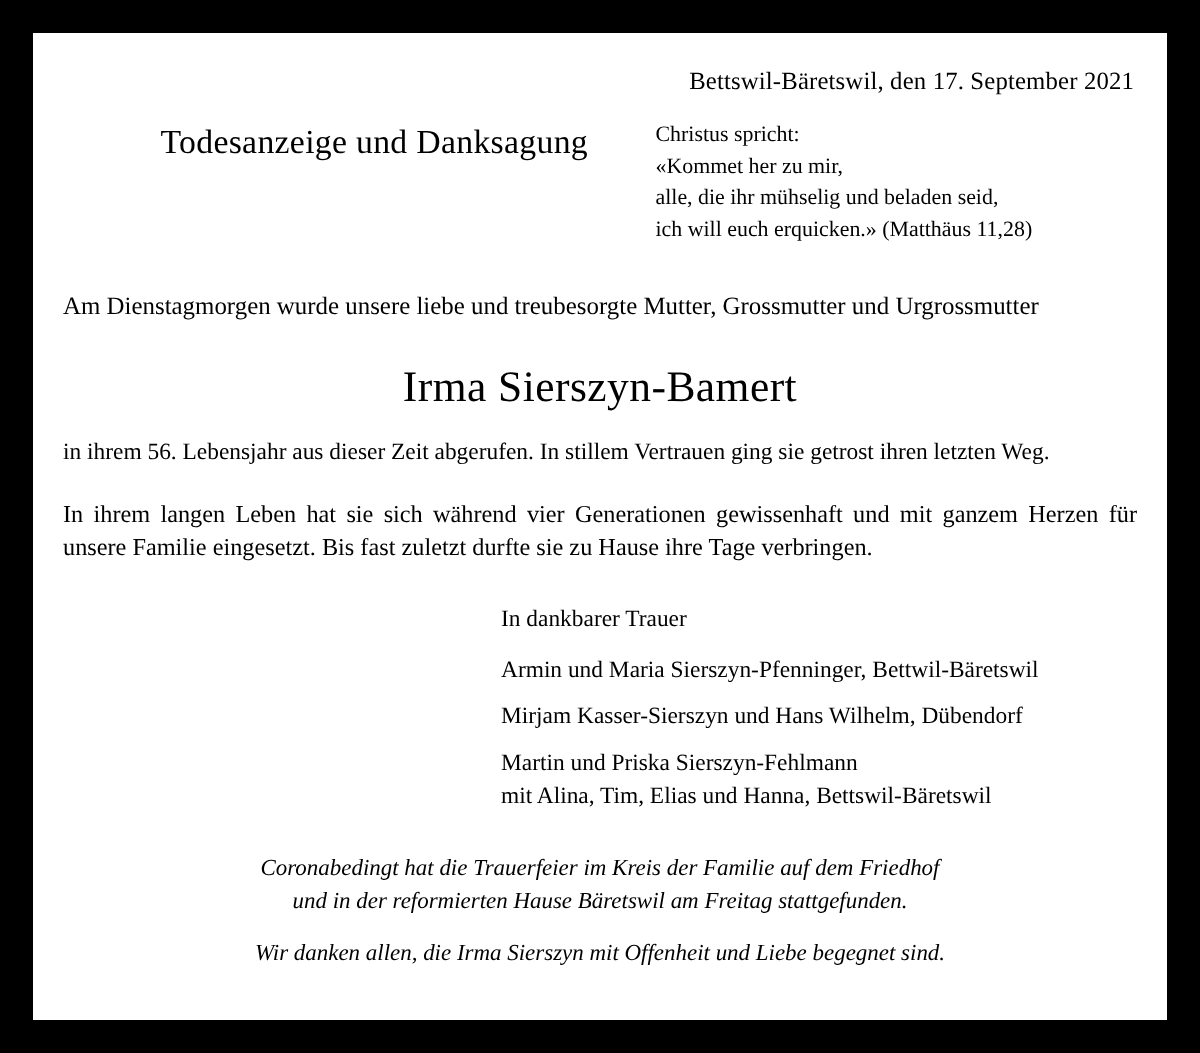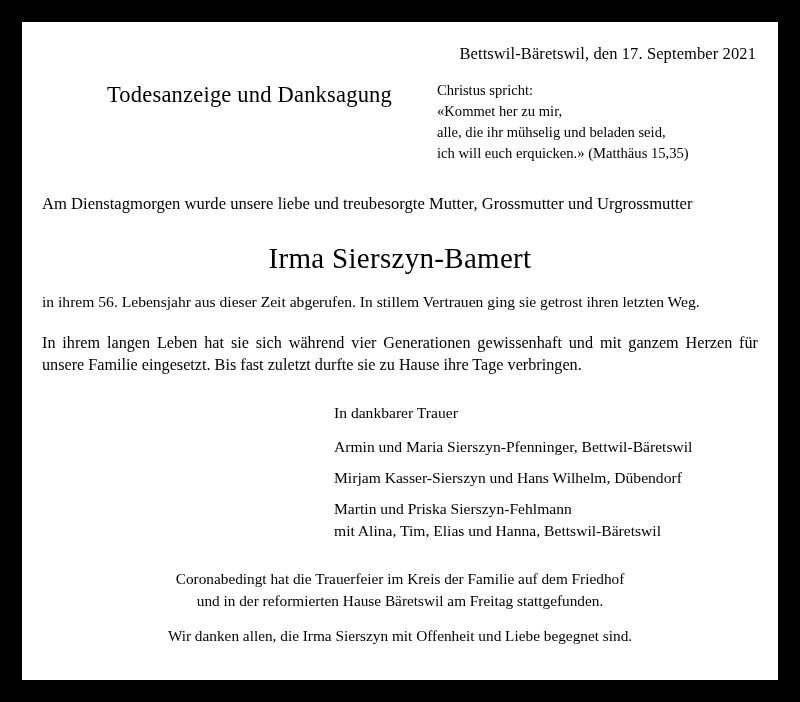--- a/index.html
+++ b/index.html
@@ -132,20 +132,21 @@
   }
 
   .footnotes {
     margin-top: 26px;
     text-align: center;
     font-size: 15.3px;
     line-height: 1.38;
   }
   .footnotes .fn-block {
     margin-bottom: 14px;
+    font-style: italic;
   }
   .footnotes .fn-block:last-child {
     margin-bottom: 0;
   }
 </style>
 </head>
 <body>
 
 <div class="page">
   <div class="frame-top"></div>
@@ -158,21 +159,21 @@
     <div class="dateline">Bettswil-Bäretswil, den 17. September 2021</div>
 
     <div class="head-row">
       <div class="head-left">
         <div class="doc-title">Todesanzeige und Danksagung</div>
       </div>
       <div class="head-right">
         <div class="verse-line">Christus spricht:</div>
         <div class="verse-line">«Kommet her zu mir,</div>
         <div class="verse-line">alle, die ihr mühselig und beladen seid,</div>
-        <div class="verse-line">ich will euch erquicken.» (Matthäus 15,35)</div>
+        <div class="verse-line">ich will euch erquicken.» (Matthäus 11,28)</div>
       </div>
     </div>
 
     <div class="para lead">Am Dienstagmorgen wurde unsere liebe und treubesorgte Mutter, Grossmutter und Urgrossmutter</div>
 
     <div class="name">Irma Sierszyn-Bamert</div>
 
     <div class="para small">in ihrem 56. Lebensjahr aus dieser Zeit abgerufen. In stillem Vertrauen ging sie getrost ihren letzten Weg.</div>
 
     <div class="para mid">In ihrem langen Leben hat sie sich während vier Generationen gewissenhaft und mit ganzem Herzen für unsere Familie eingesetzt. Bis fast zuletzt durfte sie zu Hause ihre Tage verbringen.</div>

